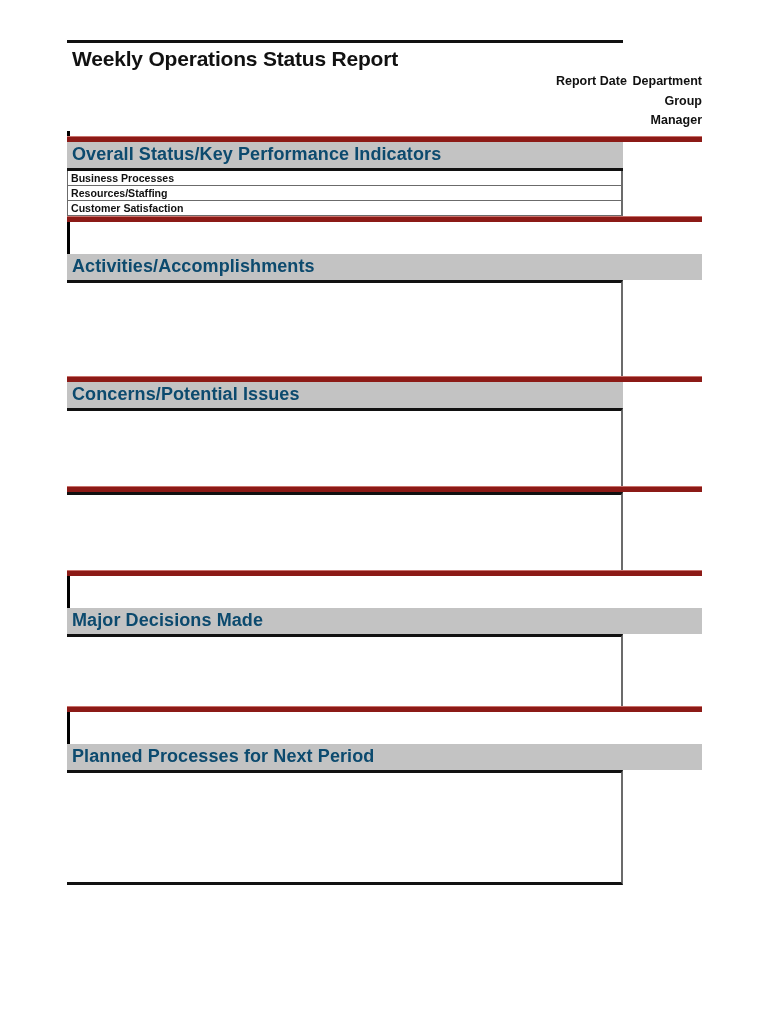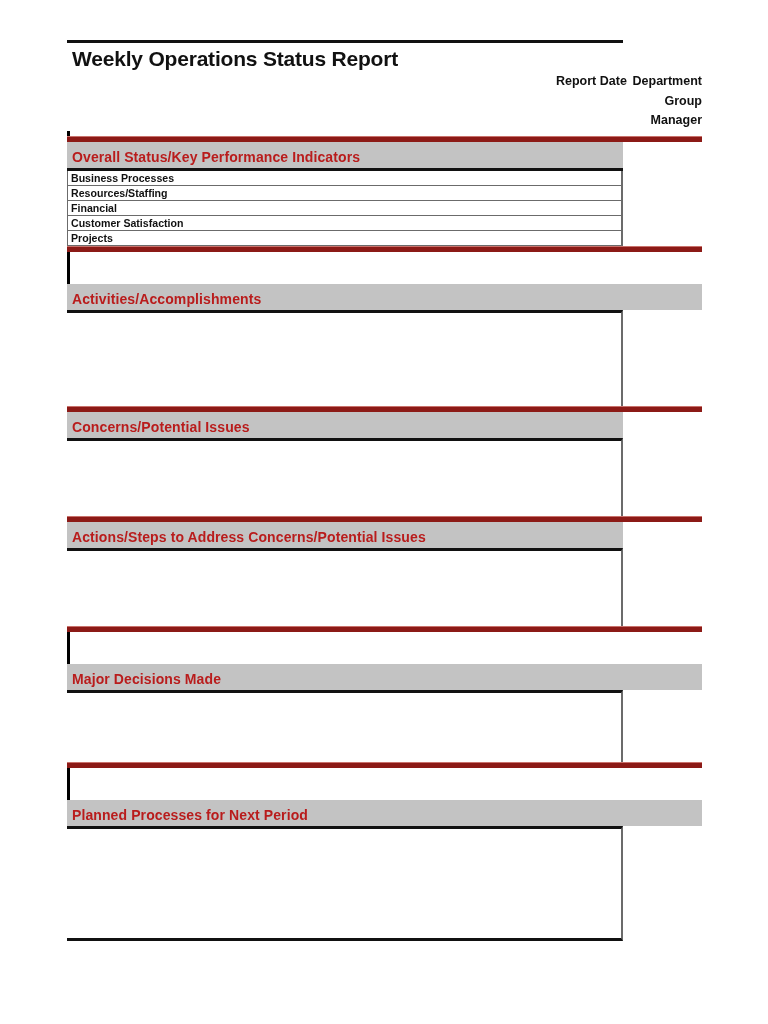--- a/index.html
+++ b/index.html
@@ -90,23 +90,23 @@
     background: #c3c3c3;
     height: 26px;
     position: relative;
   }
   .bar.narrow { width: 556px; }   
   .bar.wide   { width: 635px; margin-top: 32px; }   
   .bar .bar-label {
     position: absolute;
     left: 5px;
     bottom: 3px;
-    font-size: 14px;
-    font-weight: bold;
-    color: #b91c1c;
+    font-size: 18px;
+    font-weight: bold;
+    color: #0c4a6e;
     letter-spacing: 0.1px;
     white-space: nowrap;
   }
 
   
   .kpi-table {
     width: 556px;
     border-collapse: collapse;
     table-layout: fixed;
     background: #ffffff;
@@ -174,50 +174,41 @@
 
     <table class="kpi-table">
       <tbody>
         <tr>
           <td>Business Processes</td>
         </tr>
         <tr>
           <td>Resources/Staffing</td>
         </tr>
         <tr>
-          <td>Financial</td>
-        </tr>
-        <tr>
           <td>Customer Satisfaction</td>
-        </tr>
-        <tr>
-          <td>Projects</td>
         </tr>
       </tbody>
     </table>
 
     <div class="rule-red"></div>
 
     <div class="bar wide">
       <span class="bar-label">Activities/Accomplishments</span>
     </div>
     <div class="box" style="height:96px"></div>
 
     <div class="rule-red"></div>
 
     <div class="bar narrow">
       <span class="bar-label">Concerns/Potential Issues</span>
     </div>
     <div class="box" style="height:78px"></div>
 
     <div class="rule-red"></div>
 
-    <div class="bar narrow">
-      <span class="bar-label">Actions/Steps to Address Concerns/Potential Issues</span>
-    </div>
     <div class="box" style="height:78px"></div>
 
     <div class="rule-red"></div>
 
     <div class="bar wide">
       <span class="bar-label">Major Decisions Made</span>
     </div>
     <div class="box" style="height:72px"></div>
 
     <div class="rule-red"></div>

